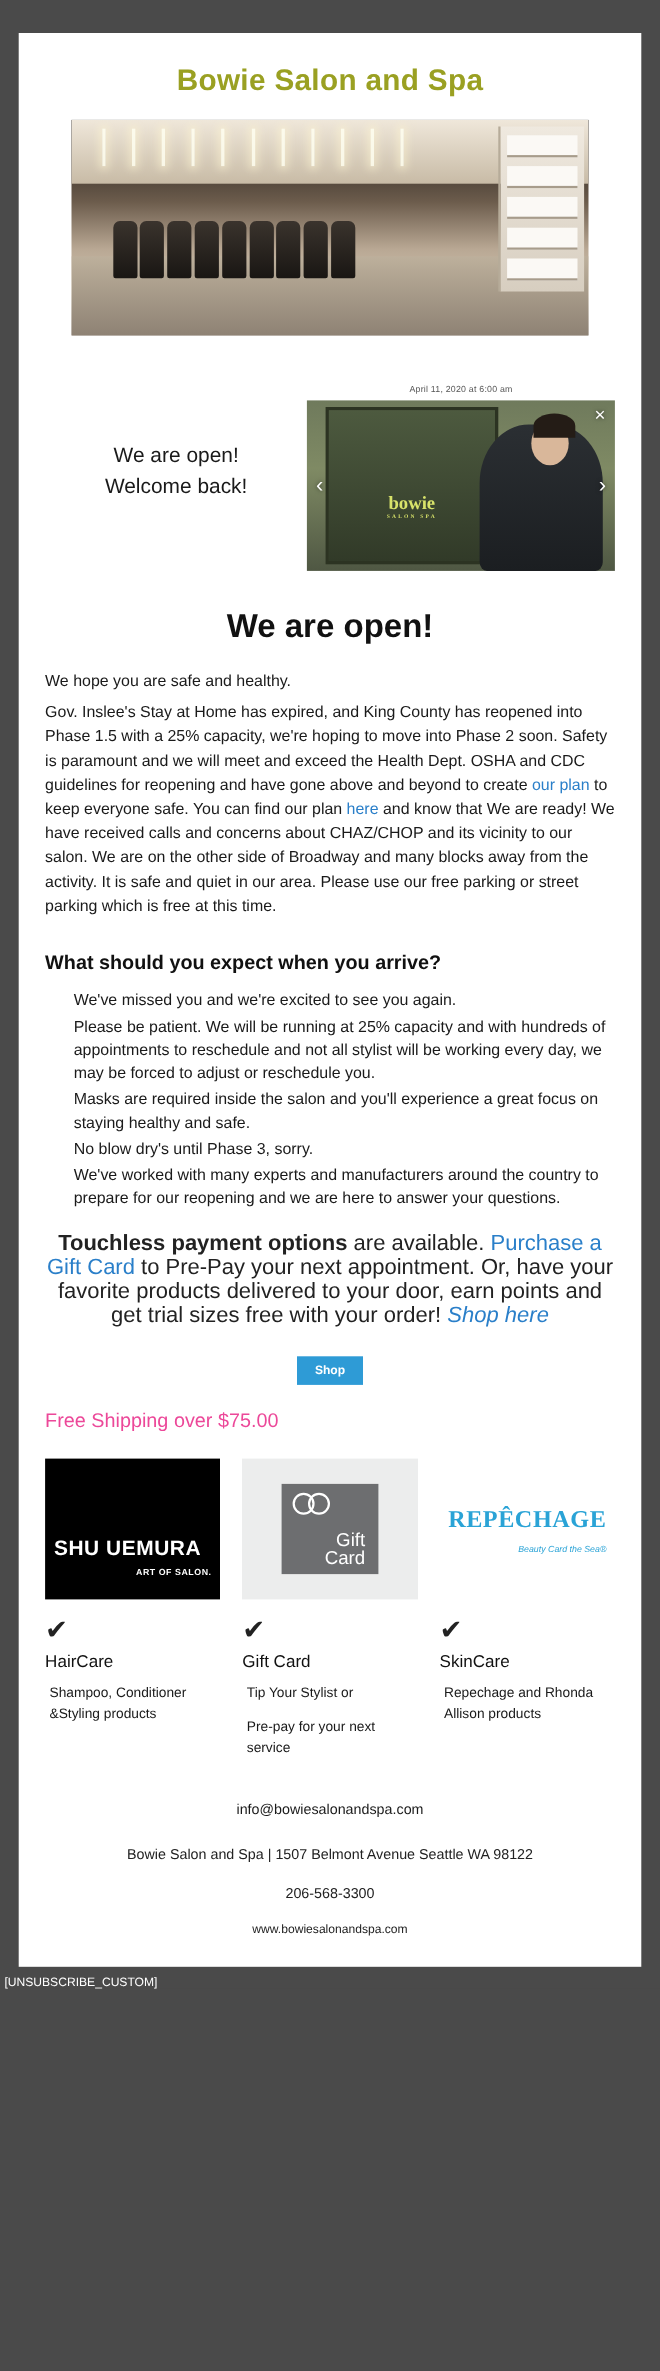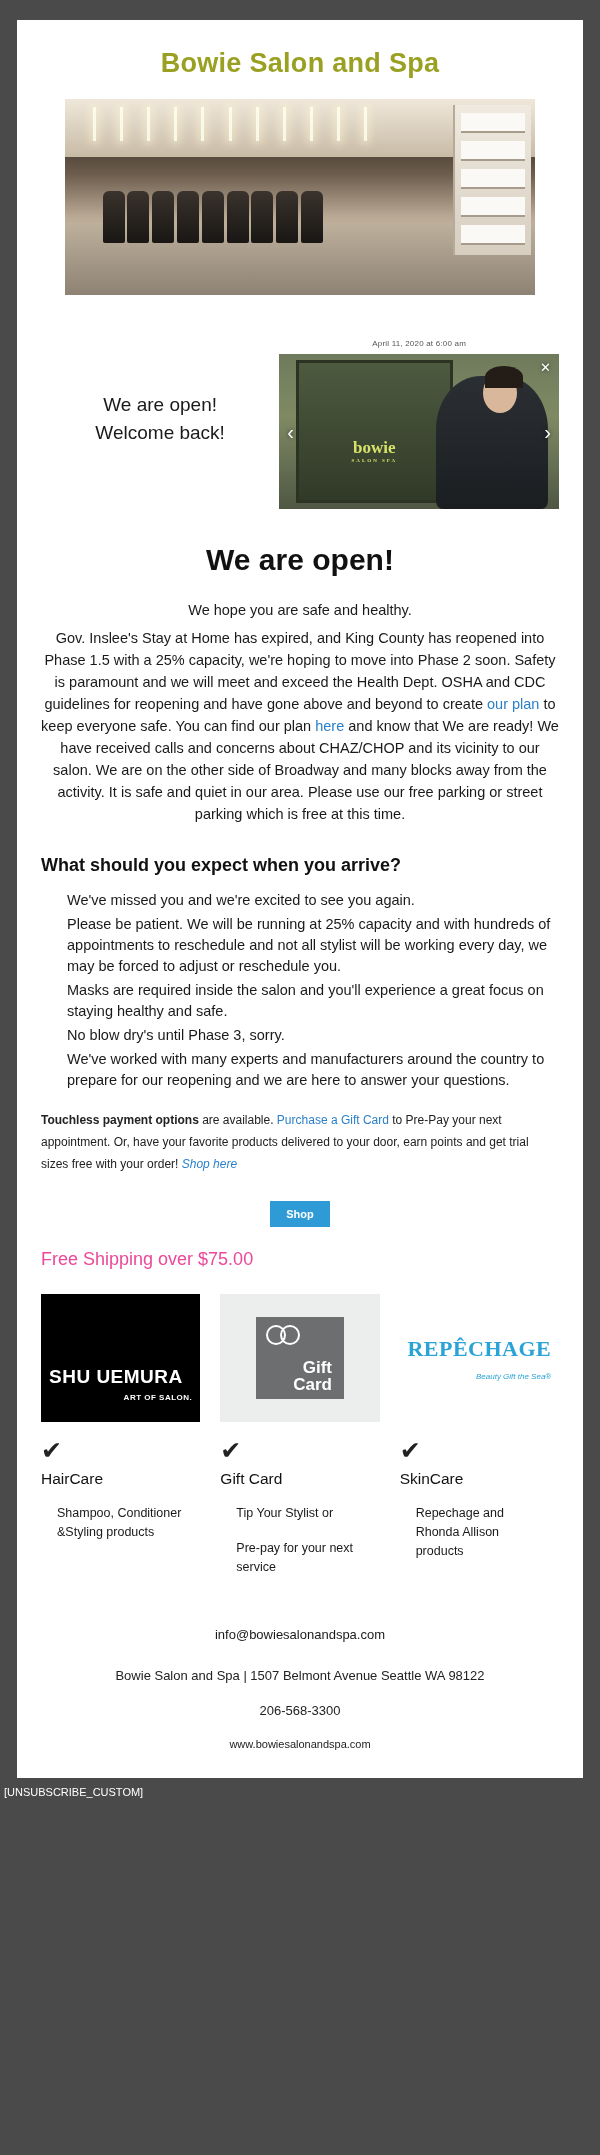--- a/index.html
+++ b/index.html
@@ -6,21 +6,21 @@
   html, body { margin:0; padding:0; }
   body {
     width:600px; min-height:2155px;
     background:#4a4a4a;
     font-family:"Liberation Sans", sans-serif;
     color:#222;
   }
   .outer {
     width:600px;
     background:#4a4a4a;
-    padding-top:20px;
+    padding-top:30px;
     position:relative;
   }
   .email {
     width:566px;
     margin:0 auto;
     background:#ffffff;
     padding:0 0 10px 0;
   }
   .pad { padding:0 24px; }
 
@@ -119,27 +119,27 @@
 
   h1.head {
     text-align:center; font-size:30px; margin:34px 0 22px 0; color:#111; font-weight:bold;
   }
   h2.sub {
     font-size:18px; margin:30px 0 14px 0; color:#111; font-weight:bold;
   }
   p.body {
     font-size:14.5px; line-height:22px; margin:0 0 6px 0; color:#1a1a1a;
   }
-  p.center { text-align:center; }
+  p.center { text-align:left; }
   a { color:#2a7fc9; text-decoration:none; }
 
   ul.expect { margin:0; padding:0 0 0 26px; list-style:none; }
   ul.expect li { font-size:14.5px; line-height:21px; margin-bottom:3px; color:#1a1a1a; }
 
-  .touchless { font-size:12px; line-height:22px; margin:18px 0 0 0; }
+  .touchless { font-size:20px; line-height:22px; margin:18px 0 0 0;text-align:center; }
   .touchless b { font-weight:bold; }
 
   .shop-btn-wrap { text-align:center; margin:26px 0 22px 0;text-decoration:underline; }
   .shop-btn {
     display:inline-block; background:#2e9bd6; color:#fff; font-size:11px; font-weight:bold;
     padding:7px 16px; border:0; cursor:pointer;
   }
 
   .store-line { font-size:14.5px; line-height:22px; margin:8px 0 0 0; }
   .ship-line { font-size:18px; margin:6px 0 0 0; color:#ec4899; }
@@ -160,31 +160,31 @@
   .gift-card {
     width:88px; height:82px; background:#6d6e70; position:relative; color:#fff;
     display:flex; align-items:flex-end; justify-content:flex-end;
   }
   .gift-card .bow {
     position:absolute; left:10px; top:8px; width:20px; height:20px; border:2px solid #fff; border-radius:50%;
   }
   .gift-card .bow:after {
     content:""; position:absolute; left:12px; top:-2px; width:16px; height:16px; border:2px solid #fff; border-radius:50%;
   }
-  .gift-card span { font-size:17px; font-weight:bold; line-height:17px; text-align:right; padding:0 6px 6px 0; }
+  .gift-card span { font-size:17px; font-weight:normal; line-height:17px; text-align:right; padding:0 6px 6px 0; }
   .prod.rep { background:#fff; display:flex; align-items:center; justify-content:center; }
   .rep-logo { text-align:right; }
   .rep-logo .n {
     font-family:"Liberation Serif", serif; font-size:22px; color:#2aa3d6; letter-spacing:.5px; font-weight:bold;
   }
   .rep-logo .w { font-size:8px; color:#2aa3d6; font-style:italic; margin-top:10px; }
 
   .check { font-size:25px; line-height:28px; margin-top:14px; }
   .col h3 { font-size:15.5px; font-weight:normal; margin:6px 0 10px 0; color:#111; }
-  .col p.small { font-size:12.5px; line-height:19px; margin:16px; color:#1a1a1a; }
+  .col p.small { font-size:12.5px; line-height:19px; margin:4px; color:#1a1a1a; }
 
   .footer { padding:34px 24px 0 24px; text-align:center; }
   .footer .mail { font-size:13px; color:#1a1a1a; }
   .footer .links { font-size:13px; margin-top:8px; }
   .footer .links span.sep { color:#2a7fc9; margin:0 3px; }
   .footer .addr { font-size:13px; margin-top:26px; }
   .footer .phone { font-size:13px; margin-top:20px; }
   .footer .site { font-size:11px; margin-top:20px; padding-bottom:18px; }
 
   .unsub {
@@ -310,21 +310,21 @@
         <div class="check">✔</div>
         <h3>Gift Card</h3>
         <p class="small">Tip Your Stylist or</p>
         <p class="small" style="margin-top:12px">Pre-pay for your next service</p>
       </div>
 
       <div class="col">
         <div class="prod rep">
           <div class="rep-logo">
             <div class="n">REPÊCHAGE</div>
-            <div class="w">Beauty Gift the Sea®</div>
+            <div class="w">Beauty Card the Sea®</div>
           </div>
         </div>
         <div class="check">✔</div>
         <h3>SkinCare</h3>
         <p class="small">Repechage and Rhonda Allison products</p>
       </div>
 
     </div>
 
     <div class="footer">

